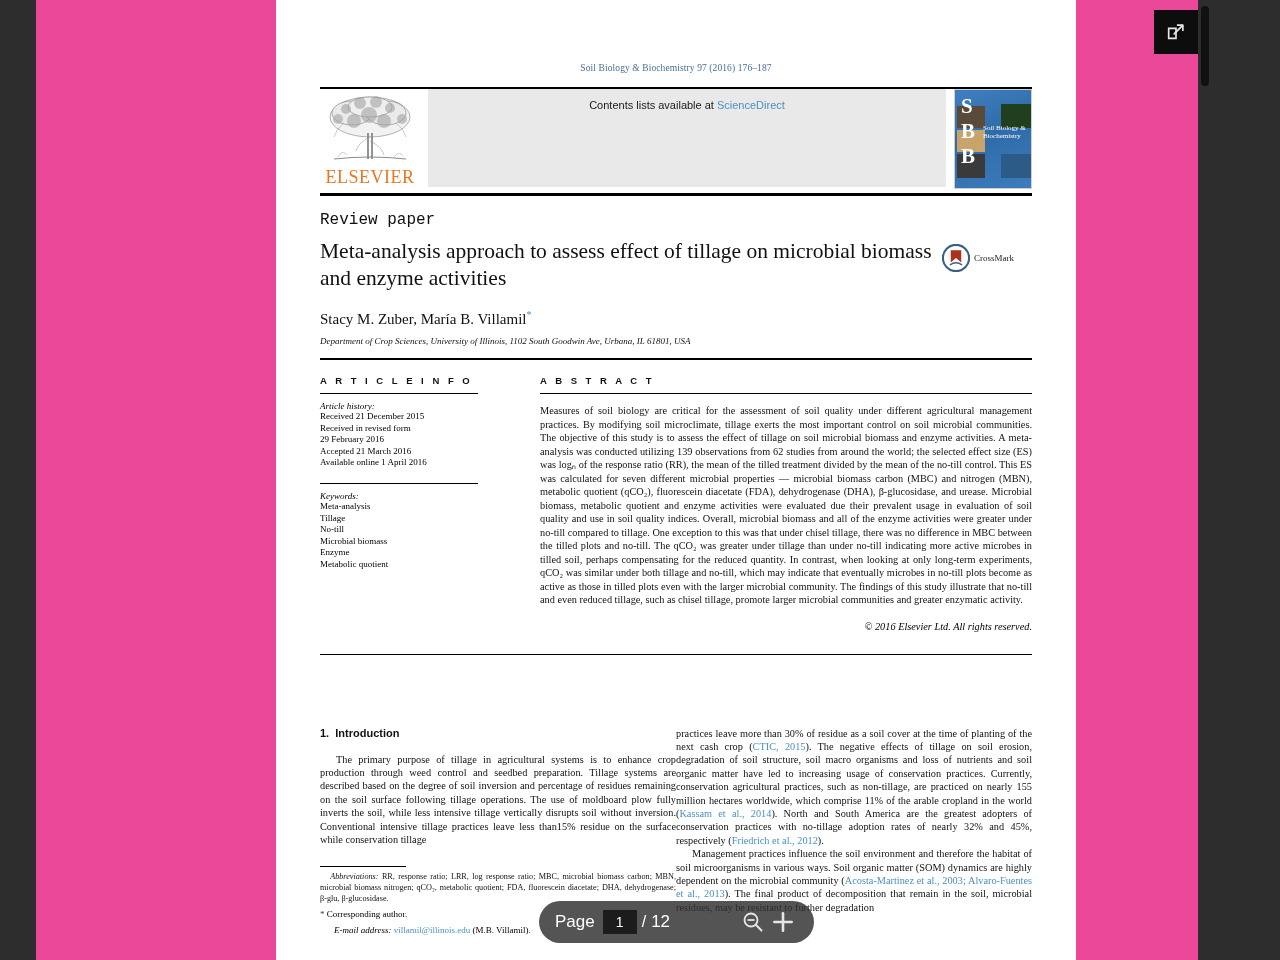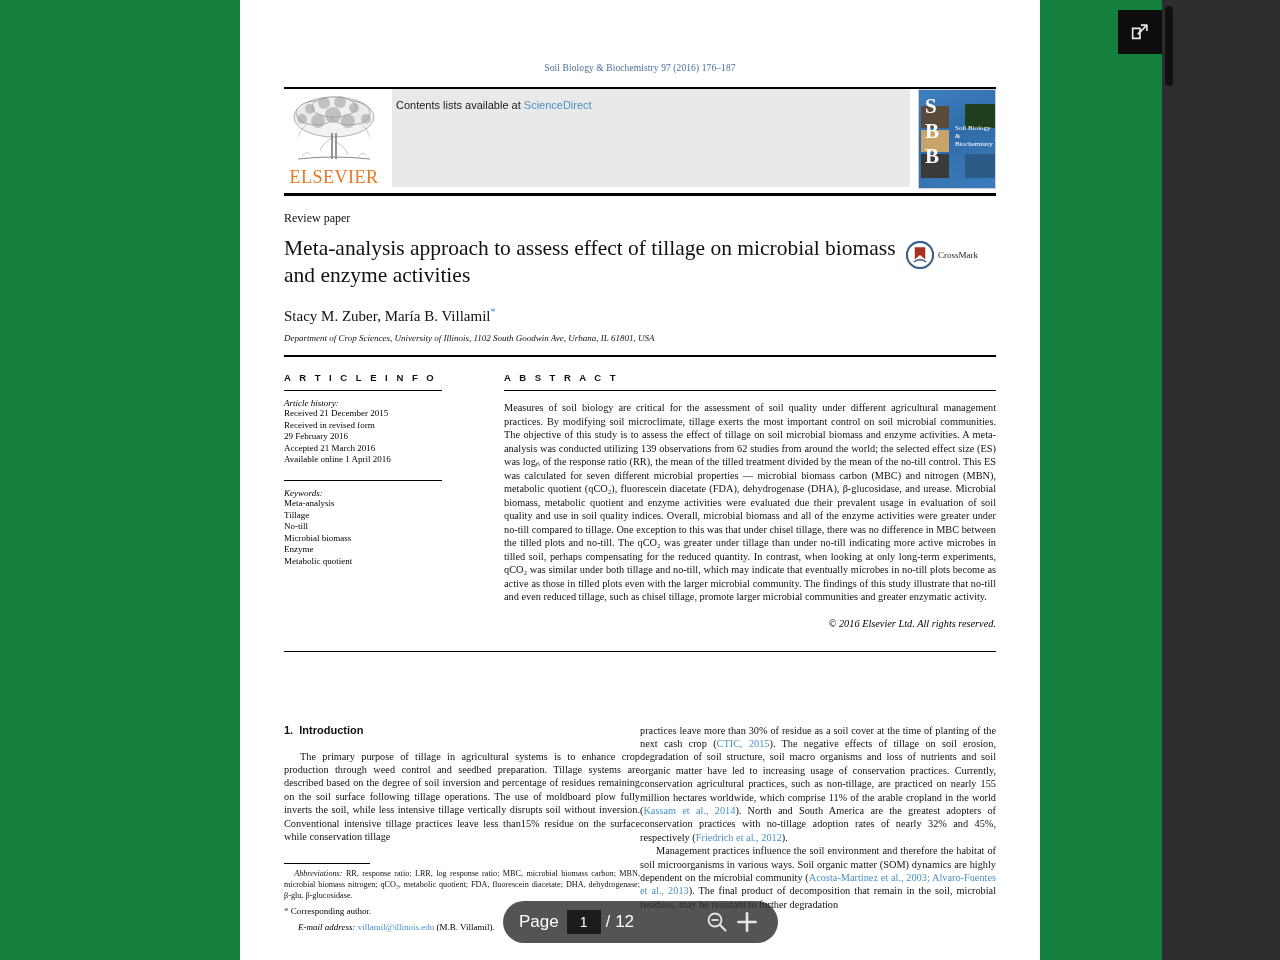--- a/index.html
+++ b/index.html
@@ -6,21 +6,22 @@
   html, body {
     margin: 0; padding: 0;
     width: 1280px; height: 960px;
     overflow: hidden;
     background: #2d2d2d;
     font-family: "Liberation Serif", serif;
   }
   #viewer {
     position: relative;
     width: 1176px; height: 960px;
-    background: #15803d;
+    background: #ec4899;
+    margin-left: 36px;
   }
 
   
   #topbar-btn {
     position: absolute; top: 10px; right: 14px;
     width: 44px; height: 44px;
     background: #0d0d0d;
     display: flex; align-items: center; justify-content: center;
     cursor: pointer;
     z-index: 40;
@@ -83,21 +84,21 @@
     color: #e87722;
     letter-spacing: .5px;
     text-align: center;
     line-height: 1;
     margin-top: 1px;
   }
   .mast-center {
     flex: 1 1 auto;
     background: #e9e9e9;
     margin-left: 8px; margin-right: 8px;
-    display: flex; flex-direction: row;
+    display: flex; flex-direction: column;
     justify-content: space-between;
     padding: 10px 4px 10px 4px;
     text-align: center;
   }
   .contents-line { font-size: 11px; color: #1a1a1a; font-family: "Liberation Sans", sans-serif; }
   .contents-line .sd { color: #4a90c4; }
   .journal-name {
     font-size: 23px;
     font-family: "Liberation Serif", serif;
     color: #111;
@@ -117,31 +118,31 @@
     overflow: hidden;
     border: 1px solid #cfcfcf;
   }
   .cover .sbb {
     position:absolute; left:6px; top:6px;
     font-family:"Liberation Serif", serif;
     font-weight:bold; color:#fff; font-size:21px; line-height:21px;
   }
   .cover .sbb div { margin-bottom: 4px; }
   .cover .ctitle {
-    position:absolute; left:36px; top:34px;
+    position:absolute; left:28px; top:34px;
     color:#fff; font-size:7px; line-height:8px;
     font-family:"Liberation Serif", serif;
   }
   .cover .photo {
     position: absolute; background: rgba(0,0,0,.45);
   }
   .mast-rule { border-bottom: 3.5px solid #000; margin-top: 6px; }
 
   
-  .paper-type { font-size: 12px; margin-top: 15px; color:#111; }
+  .paper-type { font-size: 16px; margin-top: 15px; color:#111;font-family:Liberation Mono, monospace; }
   .title-row { display: flex; align-items: flex-start; margin-top: 9px; }
   .title {
     flex: 1 1 auto;
     font-size: 21.5px;
     line-height: 27px;
     color: #111;
     font-family: "Liberation Serif", serif;
   }
   .crossmark {
     flex: 0 0 auto; width: 90px;

